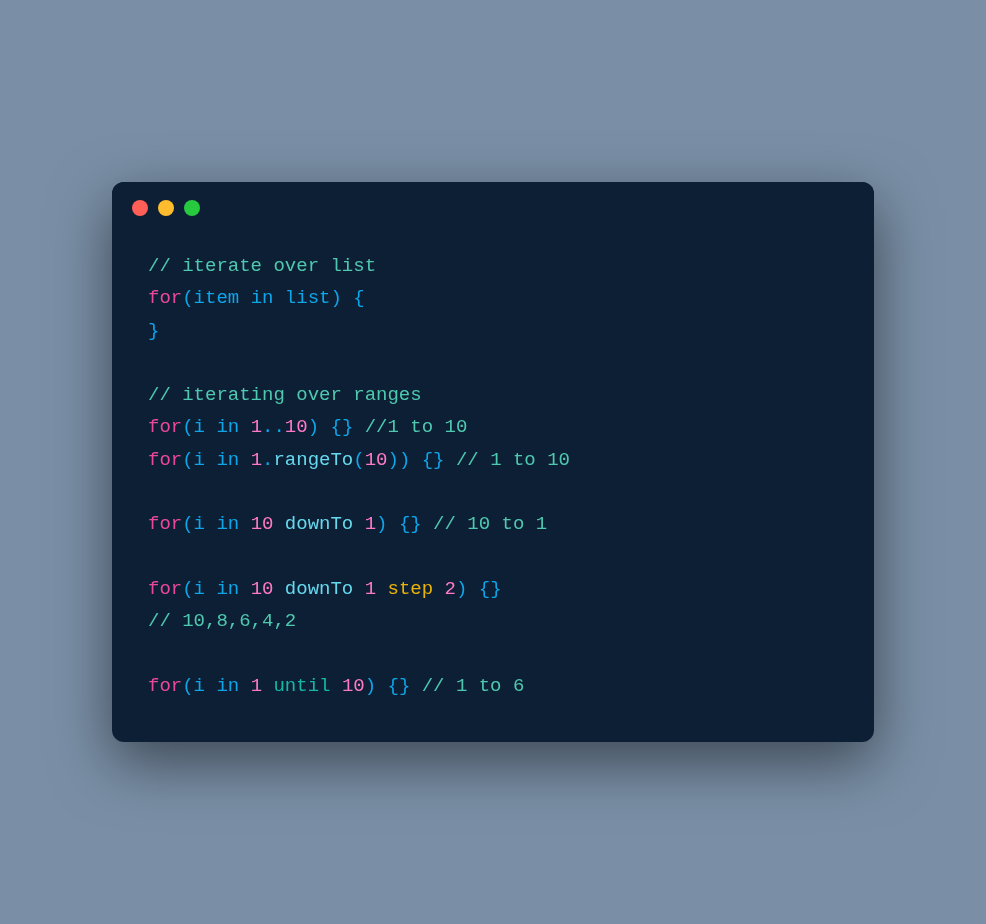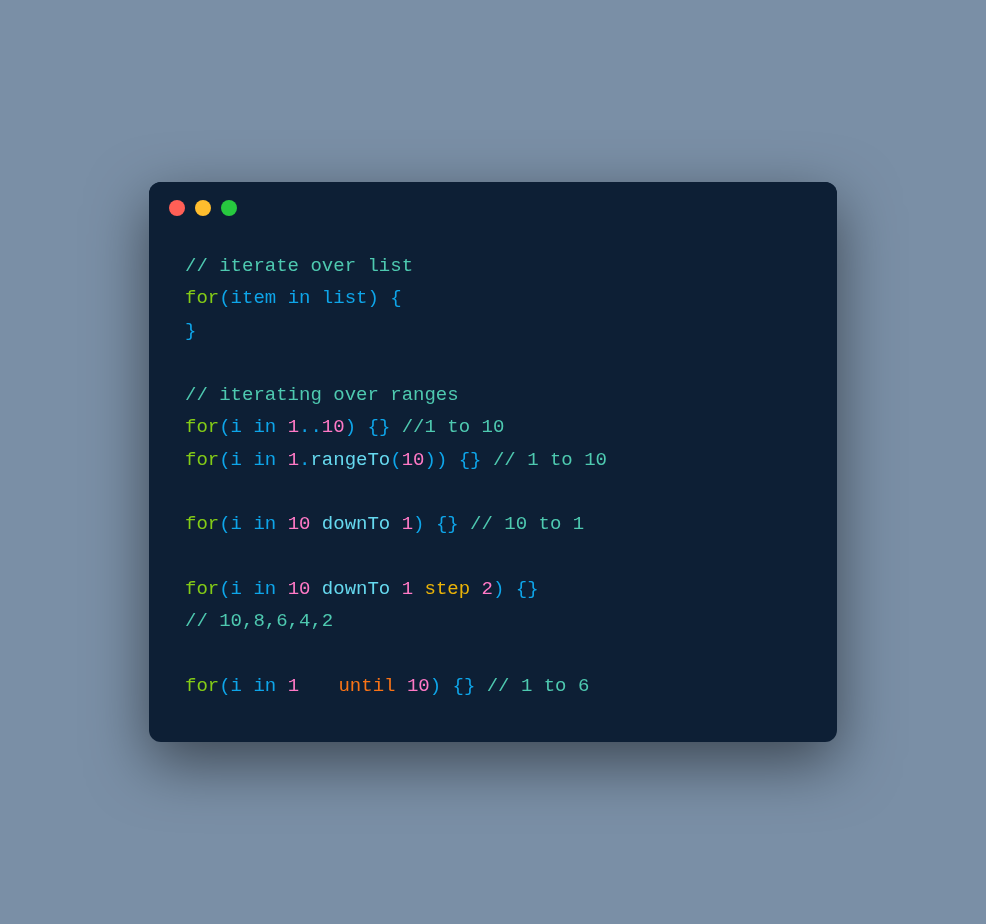--- a/index.html
+++ b/index.html
@@ -8,21 +8,21 @@
       width: 986px;
       height: 924px;
       background: #7a8fa6;
       display: flex;
       align-items: center;
       justify-content: center;
       font-family: 'Courier New', Courier, monospace;
     }
 
     .window {
-      width: 688px;
+      width: 762px;
       background: #0d1f35;
       border-radius: 12px;
       box-shadow: 0 20px 60px rgba(0,0,0,0.5);
       overflow: hidden;
     }
 
     .titlebar {
       background: #0d1f35;
       padding: 18px 20px 10px 20px;
       display: flex;
@@ -48,27 +48,27 @@
 
     .line {
       display: block;
       white-space: pre;
     }
 
     .empty { display: block; height: 1.7em; }
 
     
     .comment { color: #4ec9b0; }
-    .keyword { color: #84cc16; }
+    .keyword { color: #ec4899; }
     .plain { color: #0ea5e9; }
     .number { color: #ff79c6; }
     .func { color: #66d9ef; }
     .inline-comment { color: #4ec9b0; }
     .step-kw { color: #eab308; }
-    .until-kw { color: #f97316; margin-left: 28px; }
+    .until-kw { color: #14b8a6; }
   </style>
 </head>
 <body>
 
 <div class="window">
   <div class="titlebar">
     <div class="dot dot-red"></div>
     <div class="dot dot-yellow"></div>
     <div class="dot dot-green"></div>
   </div>

